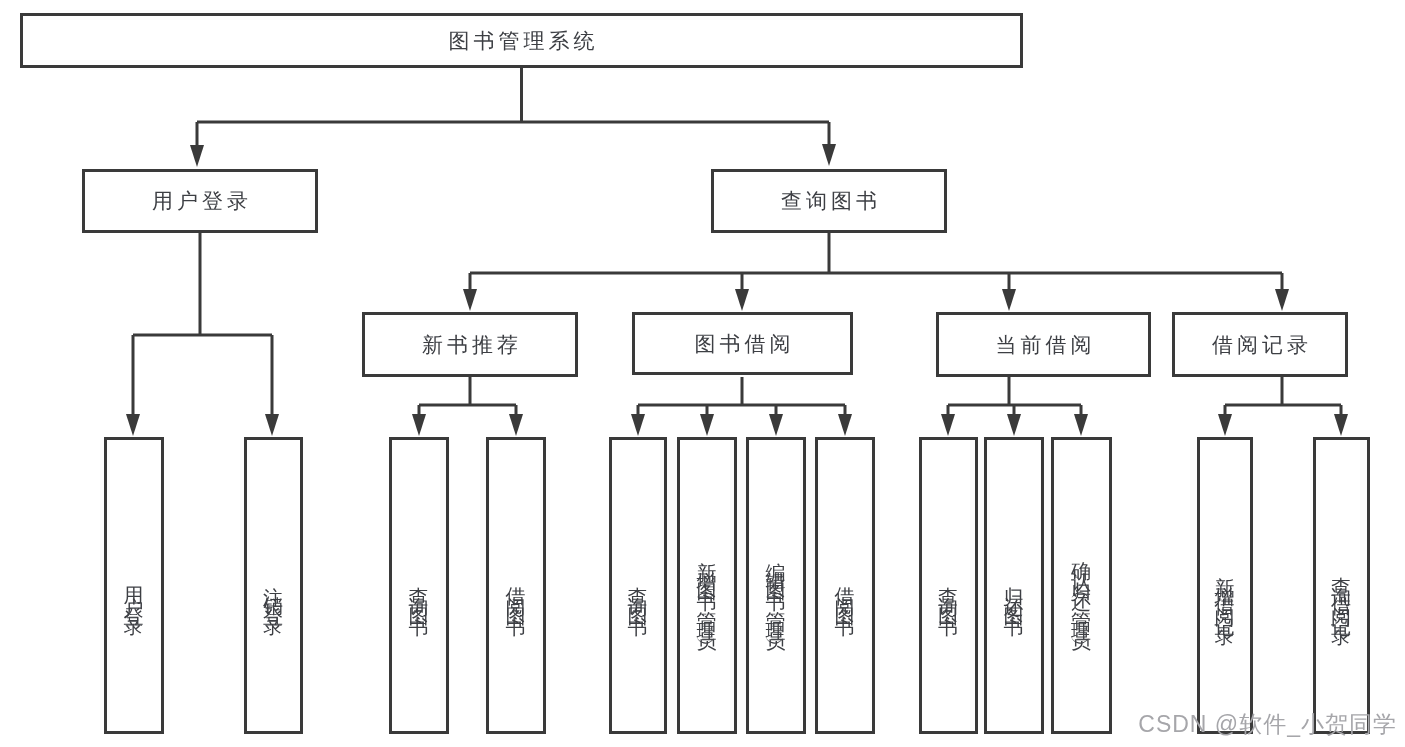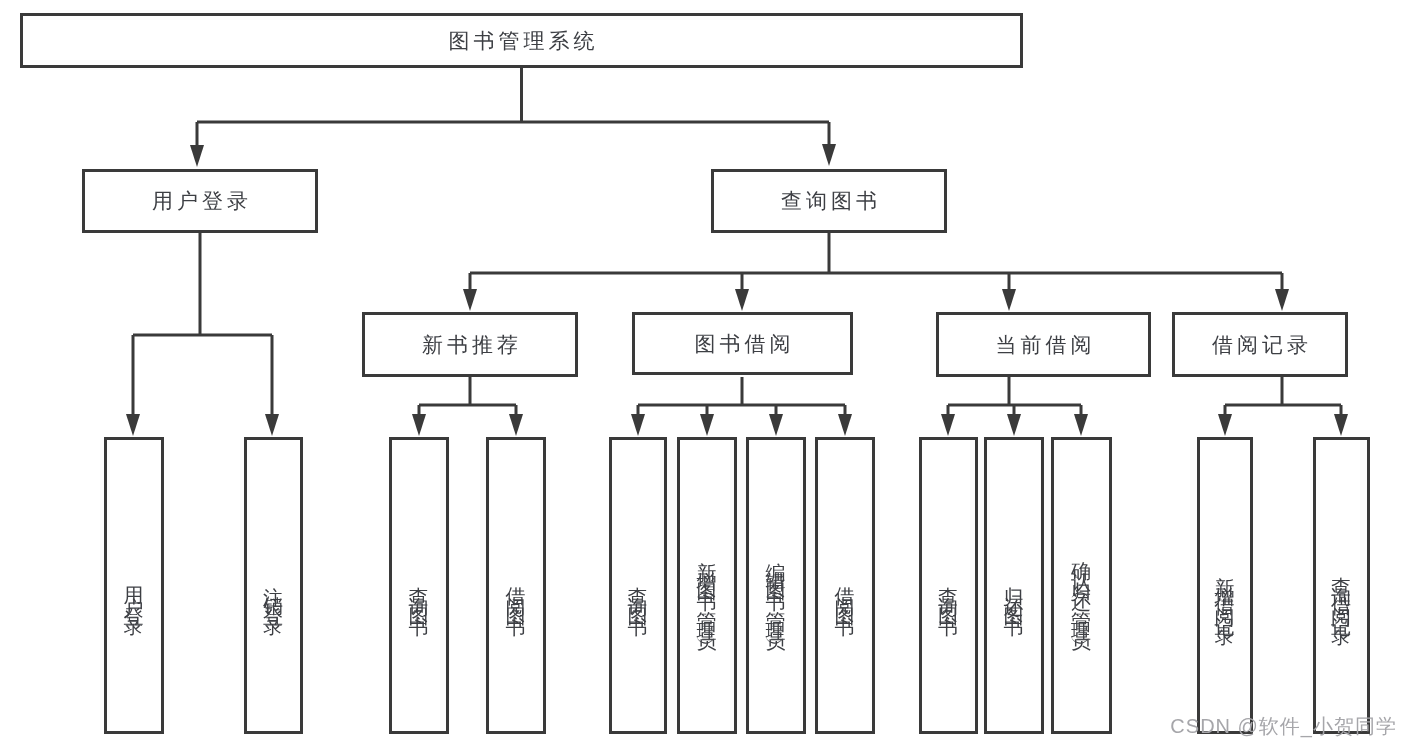--- a/index.html
+++ b/index.html
@@ -40,21 +40,21 @@
     font-size: 20px;
     letter-spacing: 10px;
     padding-top: 10px; 
     line-height: 1;
   }
   #watermark {
     position: absolute;
     right: 8px;
     bottom: 7px;
     z-index: 3;
-    font-size: 20px;
+    font-size: 23px;
     color: #a6a6aa;
     letter-spacing: 1px;
     white-space: nowrap;
   }
 </style>
 </head>
 <body>
 
 <div id="canvas">
 

